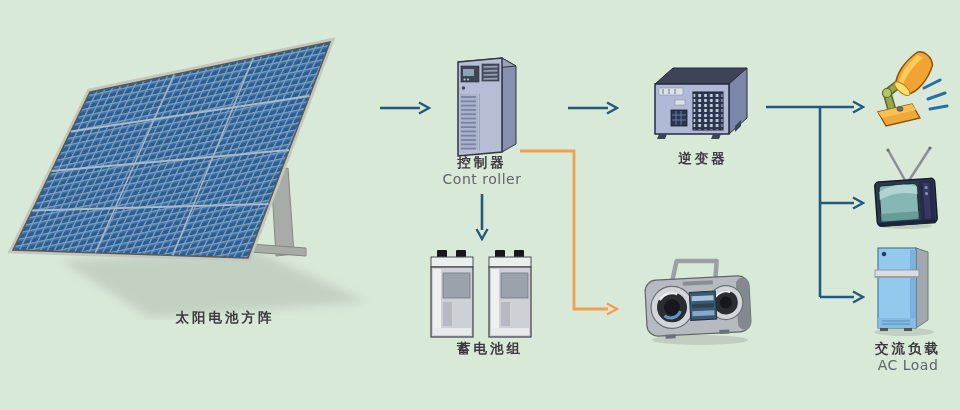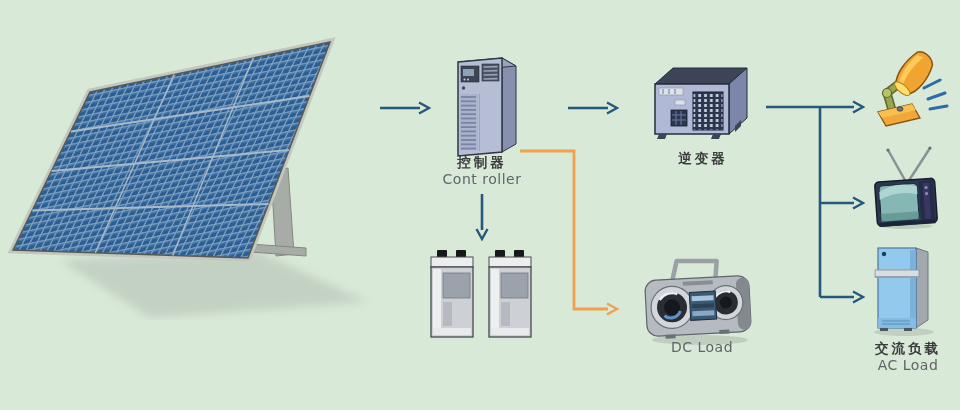--- a/index.html
+++ b/index.html
@@ -221,31 +221,32 @@
     <rect x="8" y="78" width="38" height="10" fill="#84bce4"></rect>
     <g stroke="#5a8cb4" stroke-width="1">
       <line x1="12" y1="81" x2="40" y2="81"></line>
         <line x1="12" y1="84" x2="40" y2="84"></line>
     </g>
     <rect x="10" y="88" width="8" height="3" fill="#50555a"></rect>
     <rect x="34" y="88" width="8" height="3" fill="#50555a"></rect>
   </svg>
 
   <div class="label" style="left:115px;top:310px;width:220px">
+    <div class="cn">太阳电池方阵</div>
   </div>
   <div class="label" style="left:412px;top:155px;width:140px">
     <div class="cn">控制器</div>
     <div class="en">Cont roller</div>
   </div>
   <div class="label" style="left:633px;top:151px;width:140px">
     <div class="cn">逆变器</div>
   </div>
   <div class="label" style="left:410px;top:341px;width:160px">
+    <div class="cn">蓄电池组</div>
   </div>
   <div class="label" style="left:632px;top:339px;width:140px">
-    <div class="en">DC Load</div>
   </div>
   <div class="label" style="left:838px;top:341px;width:140px">
     <div class="cn">交流负载</div>
     <div class="en">AC Load</div>
   </div>
 
 </div>
 
 </body></html>

